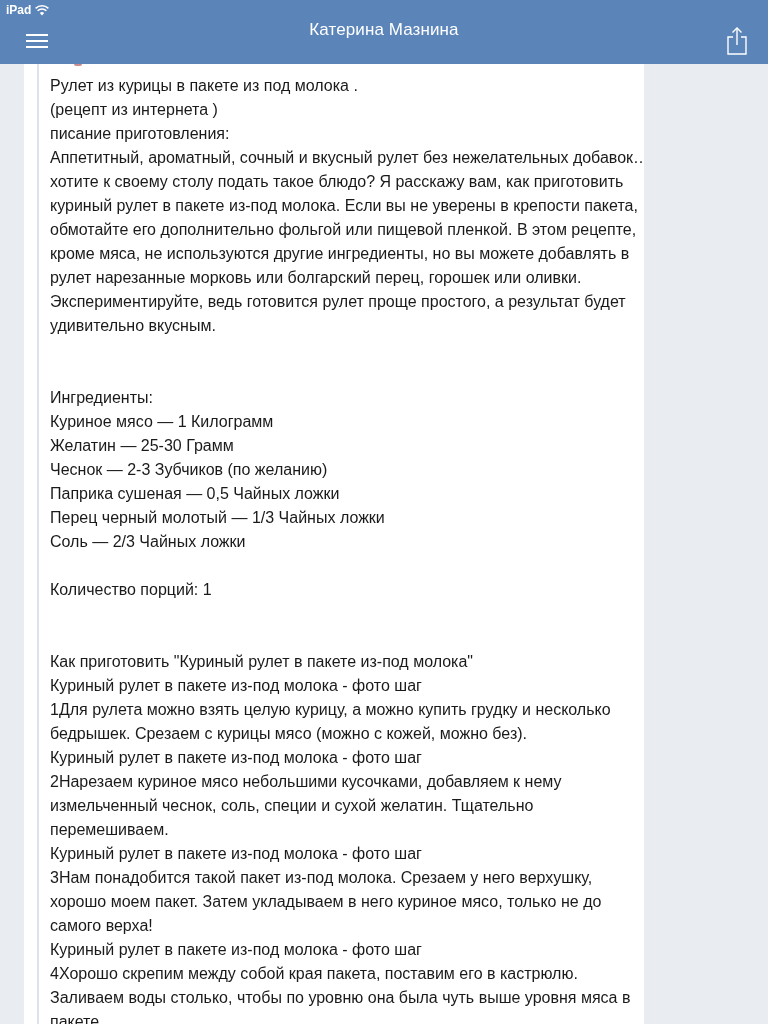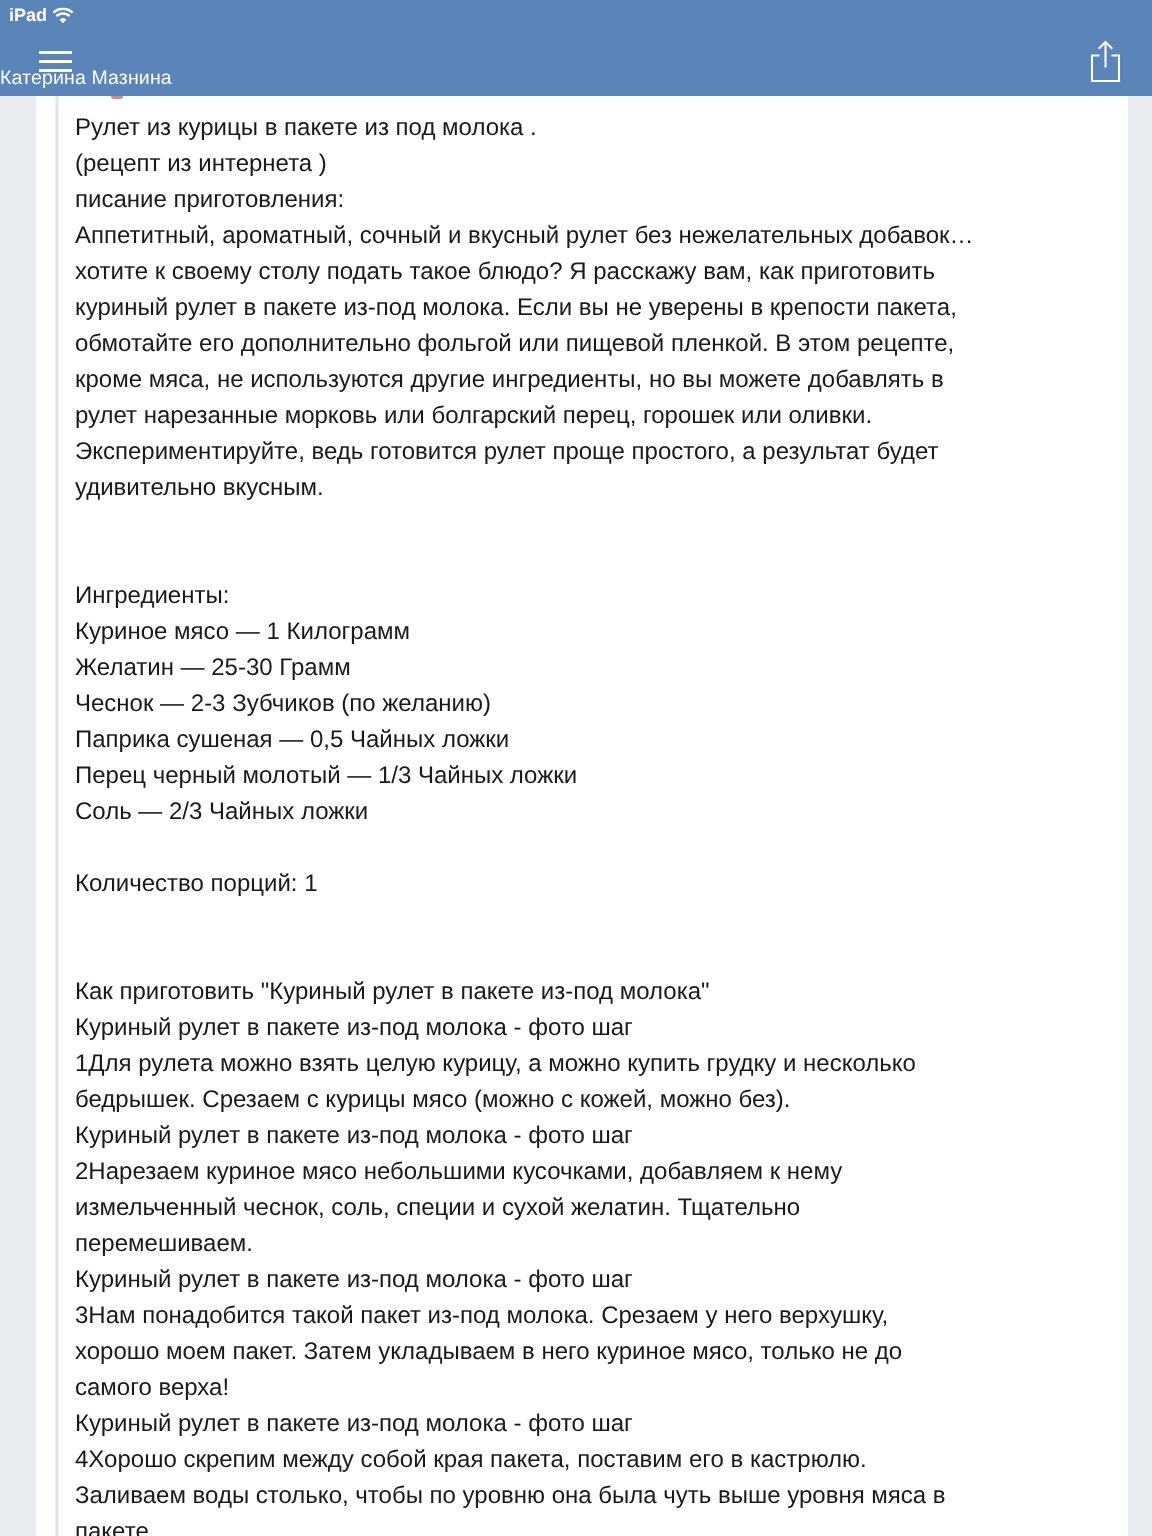--- a/index.html
+++ b/index.html
@@ -105,38 +105,38 @@
       width: 22px;
       height: 1.5px;
       background: #fff;
     }
     .menu-button span:nth-child(1) { top: 1px; }
     .menu-button span:nth-child(2) { top: 7px; }
     .menu-button span:nth-child(3) { top: 13px; }
     .nav-title {
       position: absolute;
       left: 0; right: 0;
-      top: 24px;
-      text-align: left;
-      font-size: 13px;
+      top: 0;
+      text-align: center;
+      font-size: 17px;
       letter-spacing: 0.1px;
     }
     .share-button {
       position: absolute;
       right: 20px;
       top: 6px;
       width: 22px;
       height: 30px;
       cursor: pointer;
     }
     .content-card {
       position: absolute;
       left: 24px;
       top: 64px;
-      width: 728px;
+      width: 620px;
       height: 960px;
       background: #ffffff;
       overflow: hidden;
     }
     .avatar-sliver {
       position: absolute;
       left: 50px;
       top: 0;
       width: 8px;
       height: 2px;

